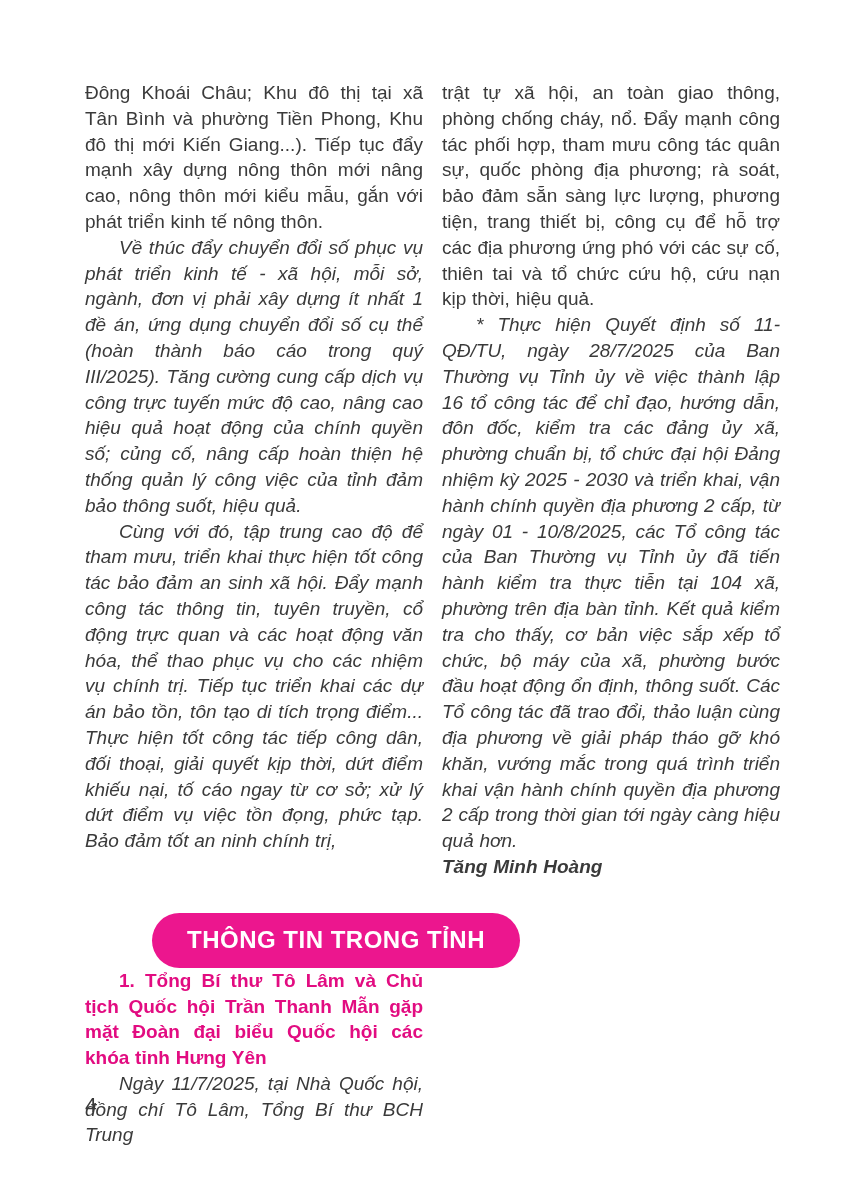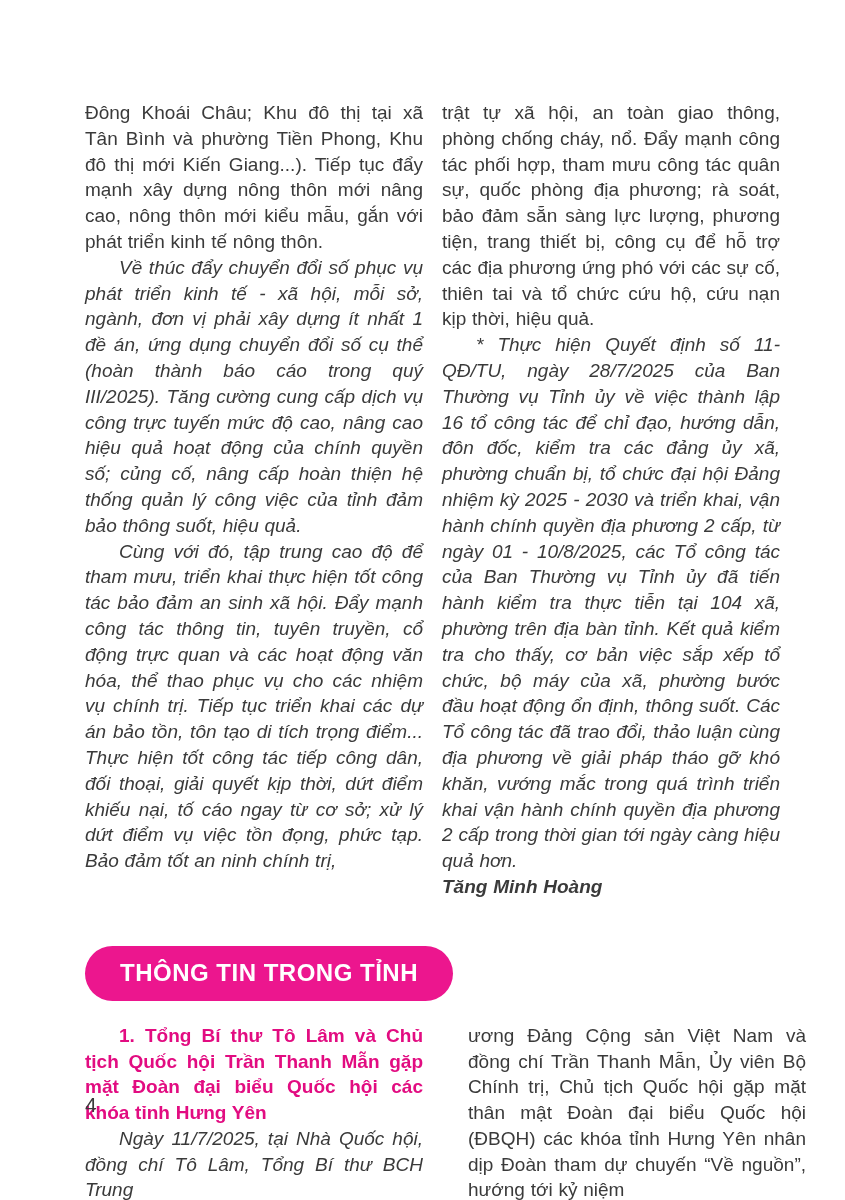--- a/index.html
+++ b/index.html
@@ -11,21 +11,21 @@
     position: relative;
     overflow: hidden;
     font-family: "Liberation Sans", "DejaVu Sans", sans-serif;
     color: #3a3a3a;
   }
   .page {
     position: absolute;
     top: 0; left: 0;
     width: 672px;
     height: 1200px;
-    padding: 100px 85px 0 85px;
+    padding: 80px 85px 0 85px;
   }
   .columns {
     display: flex;
     gap: 19px;
   }
   .col {
     width: 338px;
     flex: 0 0 338px;
   }
   .body-text p {
@@ -39,36 +39,35 @@
   .noindent { text-indent: 0; }
   .author-line {
     font-size: 19px;
     line-height: 25.8px;
     text-align: right;
     font-weight: bold;
     font-style: italic;
     color: #2e2e2e;
   }
   .banner-wrap {
-    margin-top: 46px;
+    margin-top: 33px;
     display: flex;
-    justify-content: flex-start;
+    justify-content: center;
   }
   .banner {
     background: #EC168E;
     color: #ffffff;
     font-weight: bold;
     font-size: 24px;
     letter-spacing: 0.5px;
     padding: 13px 35px 14px 35px;
     border-radius: 28px;
     white-space: nowrap;
   }
   .bottom-columns {
-    margin-top: 22px;
     gap: 45px;
   }
   .article-heading {
     font-size: 19px;
     line-height: 25.8px;
     font-weight: bold;
     color: #E20C81;
     text-align: justify;
     text-indent: 34px;
     word-spacing: 0.5px;
@@ -101,20 +100,17 @@
 
   <div class="banner-wrap">
     <div class="banner">THÔNG TIN TRONG TỈNH</div>
   </div>
 
   <div class="columns bottom-columns body-text">
     <div class="col">
       <h2 class="article-heading">1. Tổng Bí thư Tô Lâm và Chủ tịch Quốc hội Trần Thanh Mẫn gặp mặt Đoàn đại biểu Quốc hội các khóa tỉnh Hưng Yên</h2>
       <p class="indent">Ngày 11/7/2025, tại Nhà Quốc hội, đồng chí Tô Lâm, Tổng Bí thư BCH Trung</p>
     </div>
-    <div class="col">
-      <p class="noindent">ương Đảng Cộng sản Việt Nam và đồng chí Trần Thanh Mẫn, Ủy viên Bộ Chính trị, Chủ tịch Quốc hội gặp mặt thân mật Đoàn đại biểu Quốc hội (ĐBQH) các khóa tỉnh Hưng Yên nhân dịp Đoàn tham dự chuyến “Về nguồn”, hướng tới kỷ niệm</p>
-    </div>
   </div>
 
   <div class="page-number">4</div>
 
 </div>
 
 </body></html>

